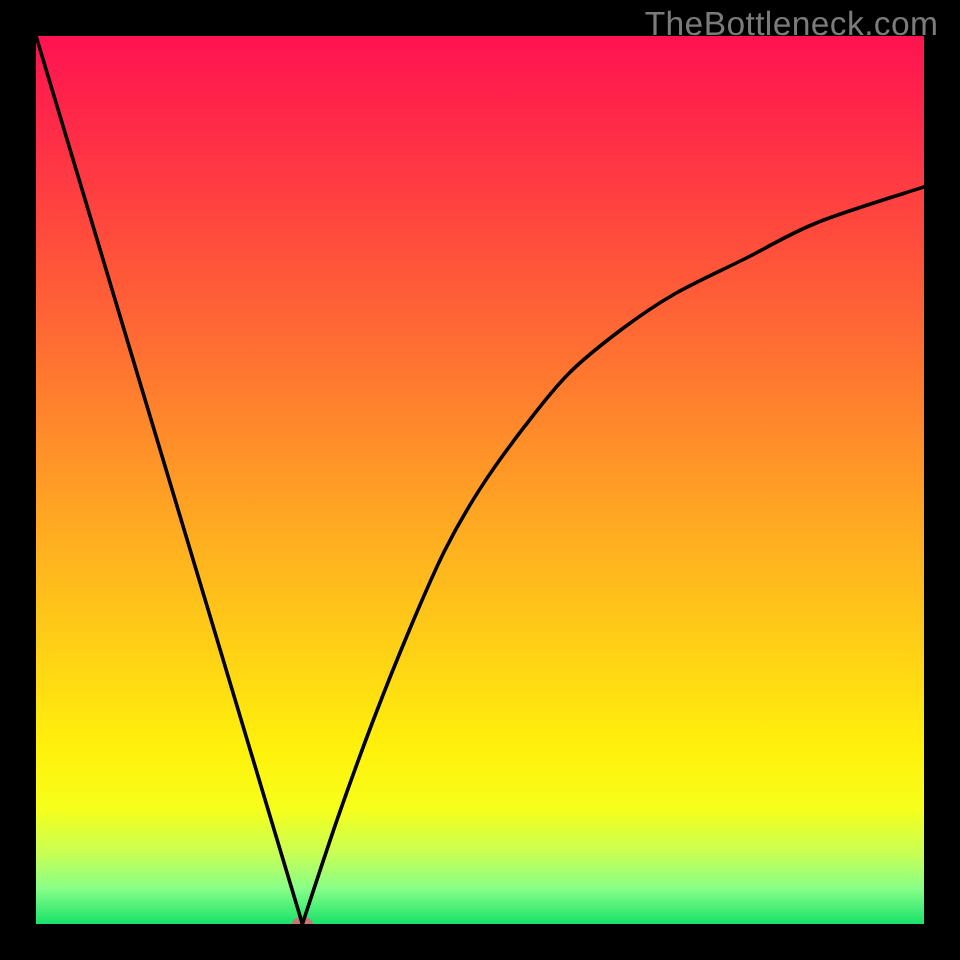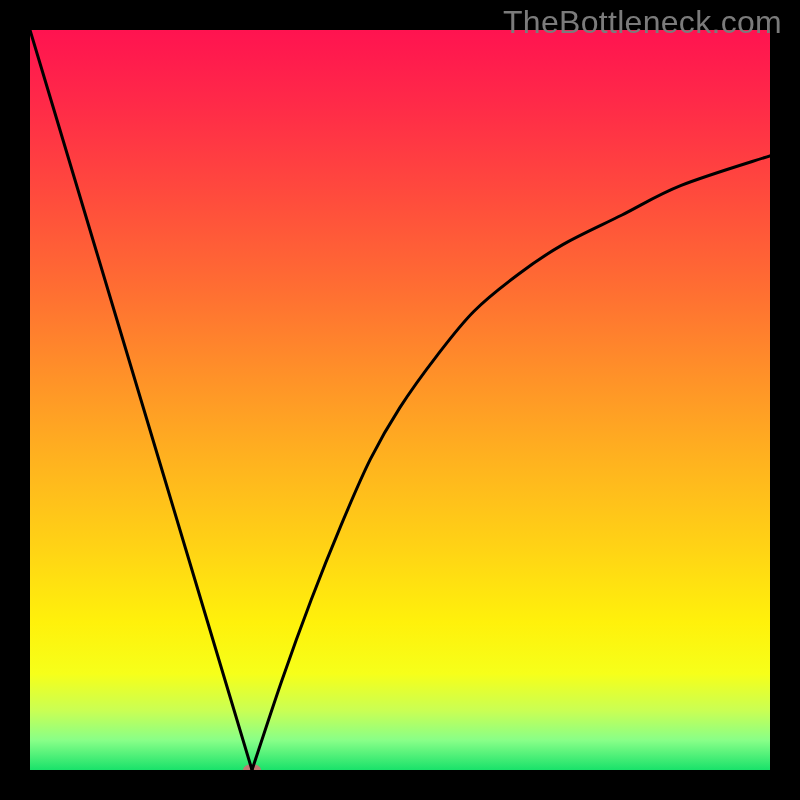--- a/index.html
+++ b/index.html
@@ -15,21 +15,21 @@
     position: relative;
     width: 800px;
     height: 800px;
     background: #000;
   }
   .watermark {
     position: absolute;
     top: 4px;
     right: 18px;
     color: #7b7b7b;
-    font-size: 32px;
+    font-size: 28px;
     font-weight: 400;
     letter-spacing: 0.3px;
     z-index: 5;
     user-select: none;
   }
   .plot {
     position: absolute;
     left: 30px;
     top: 30px;
     width: 740px;

